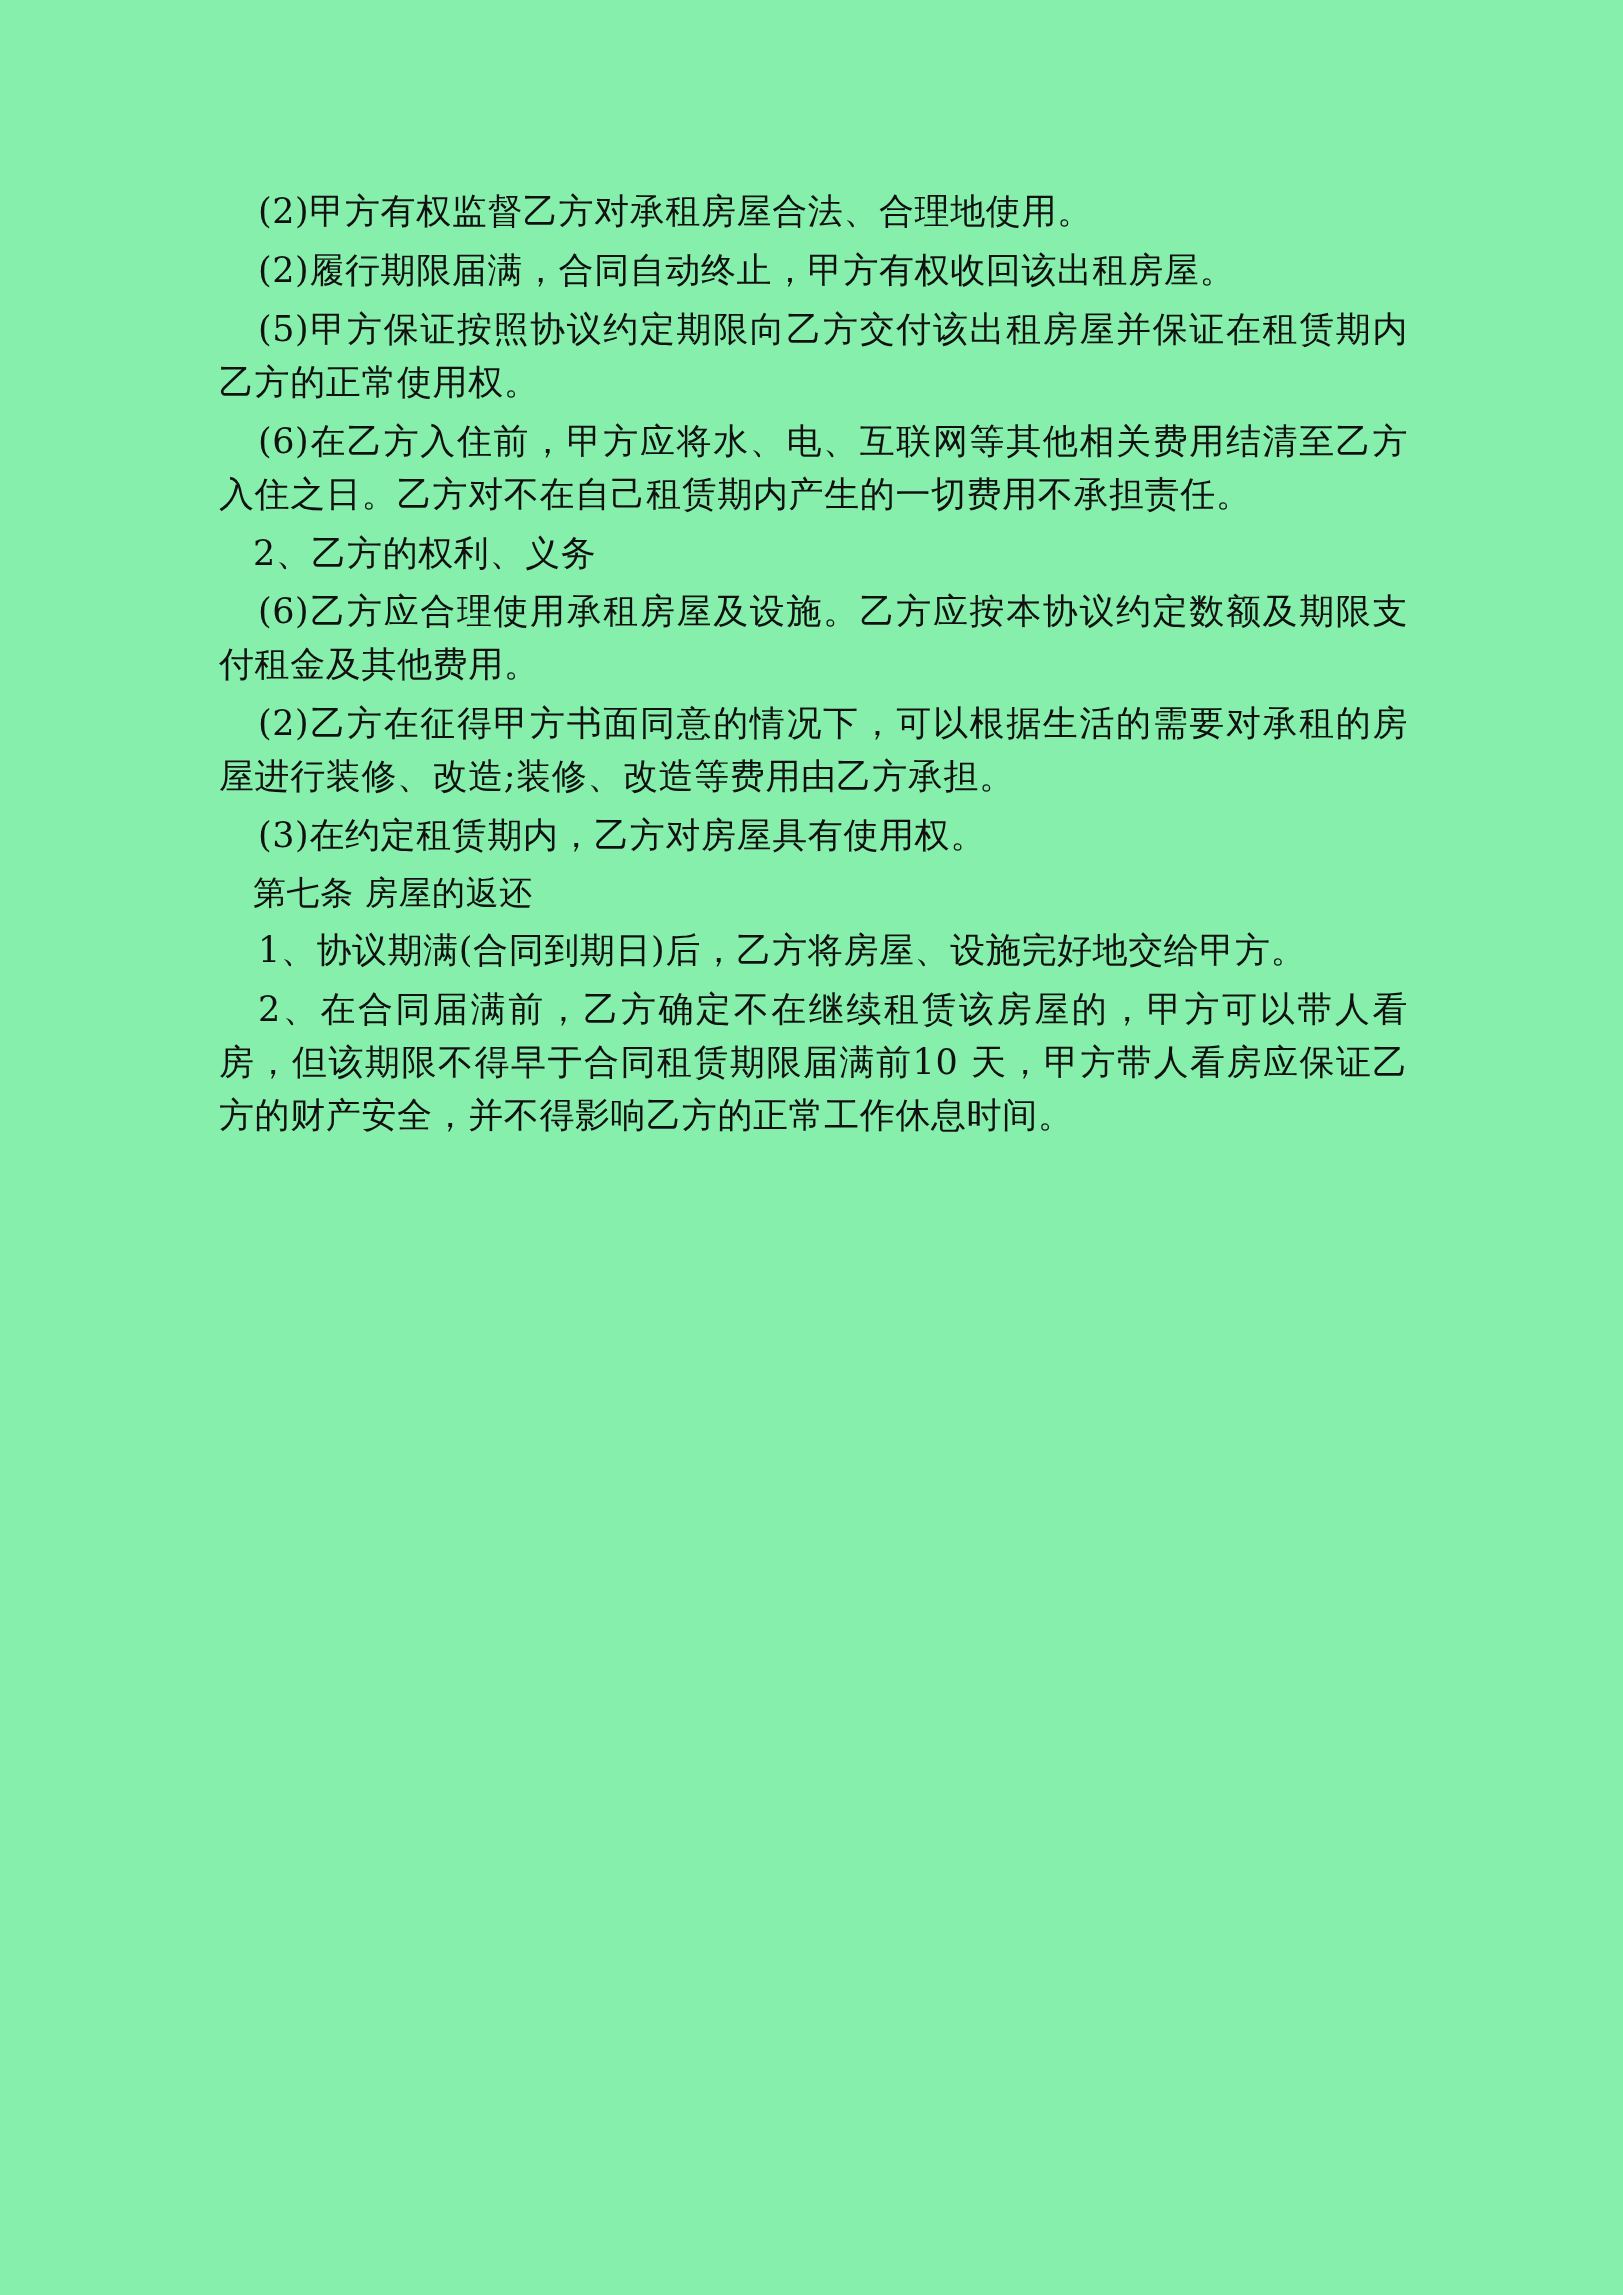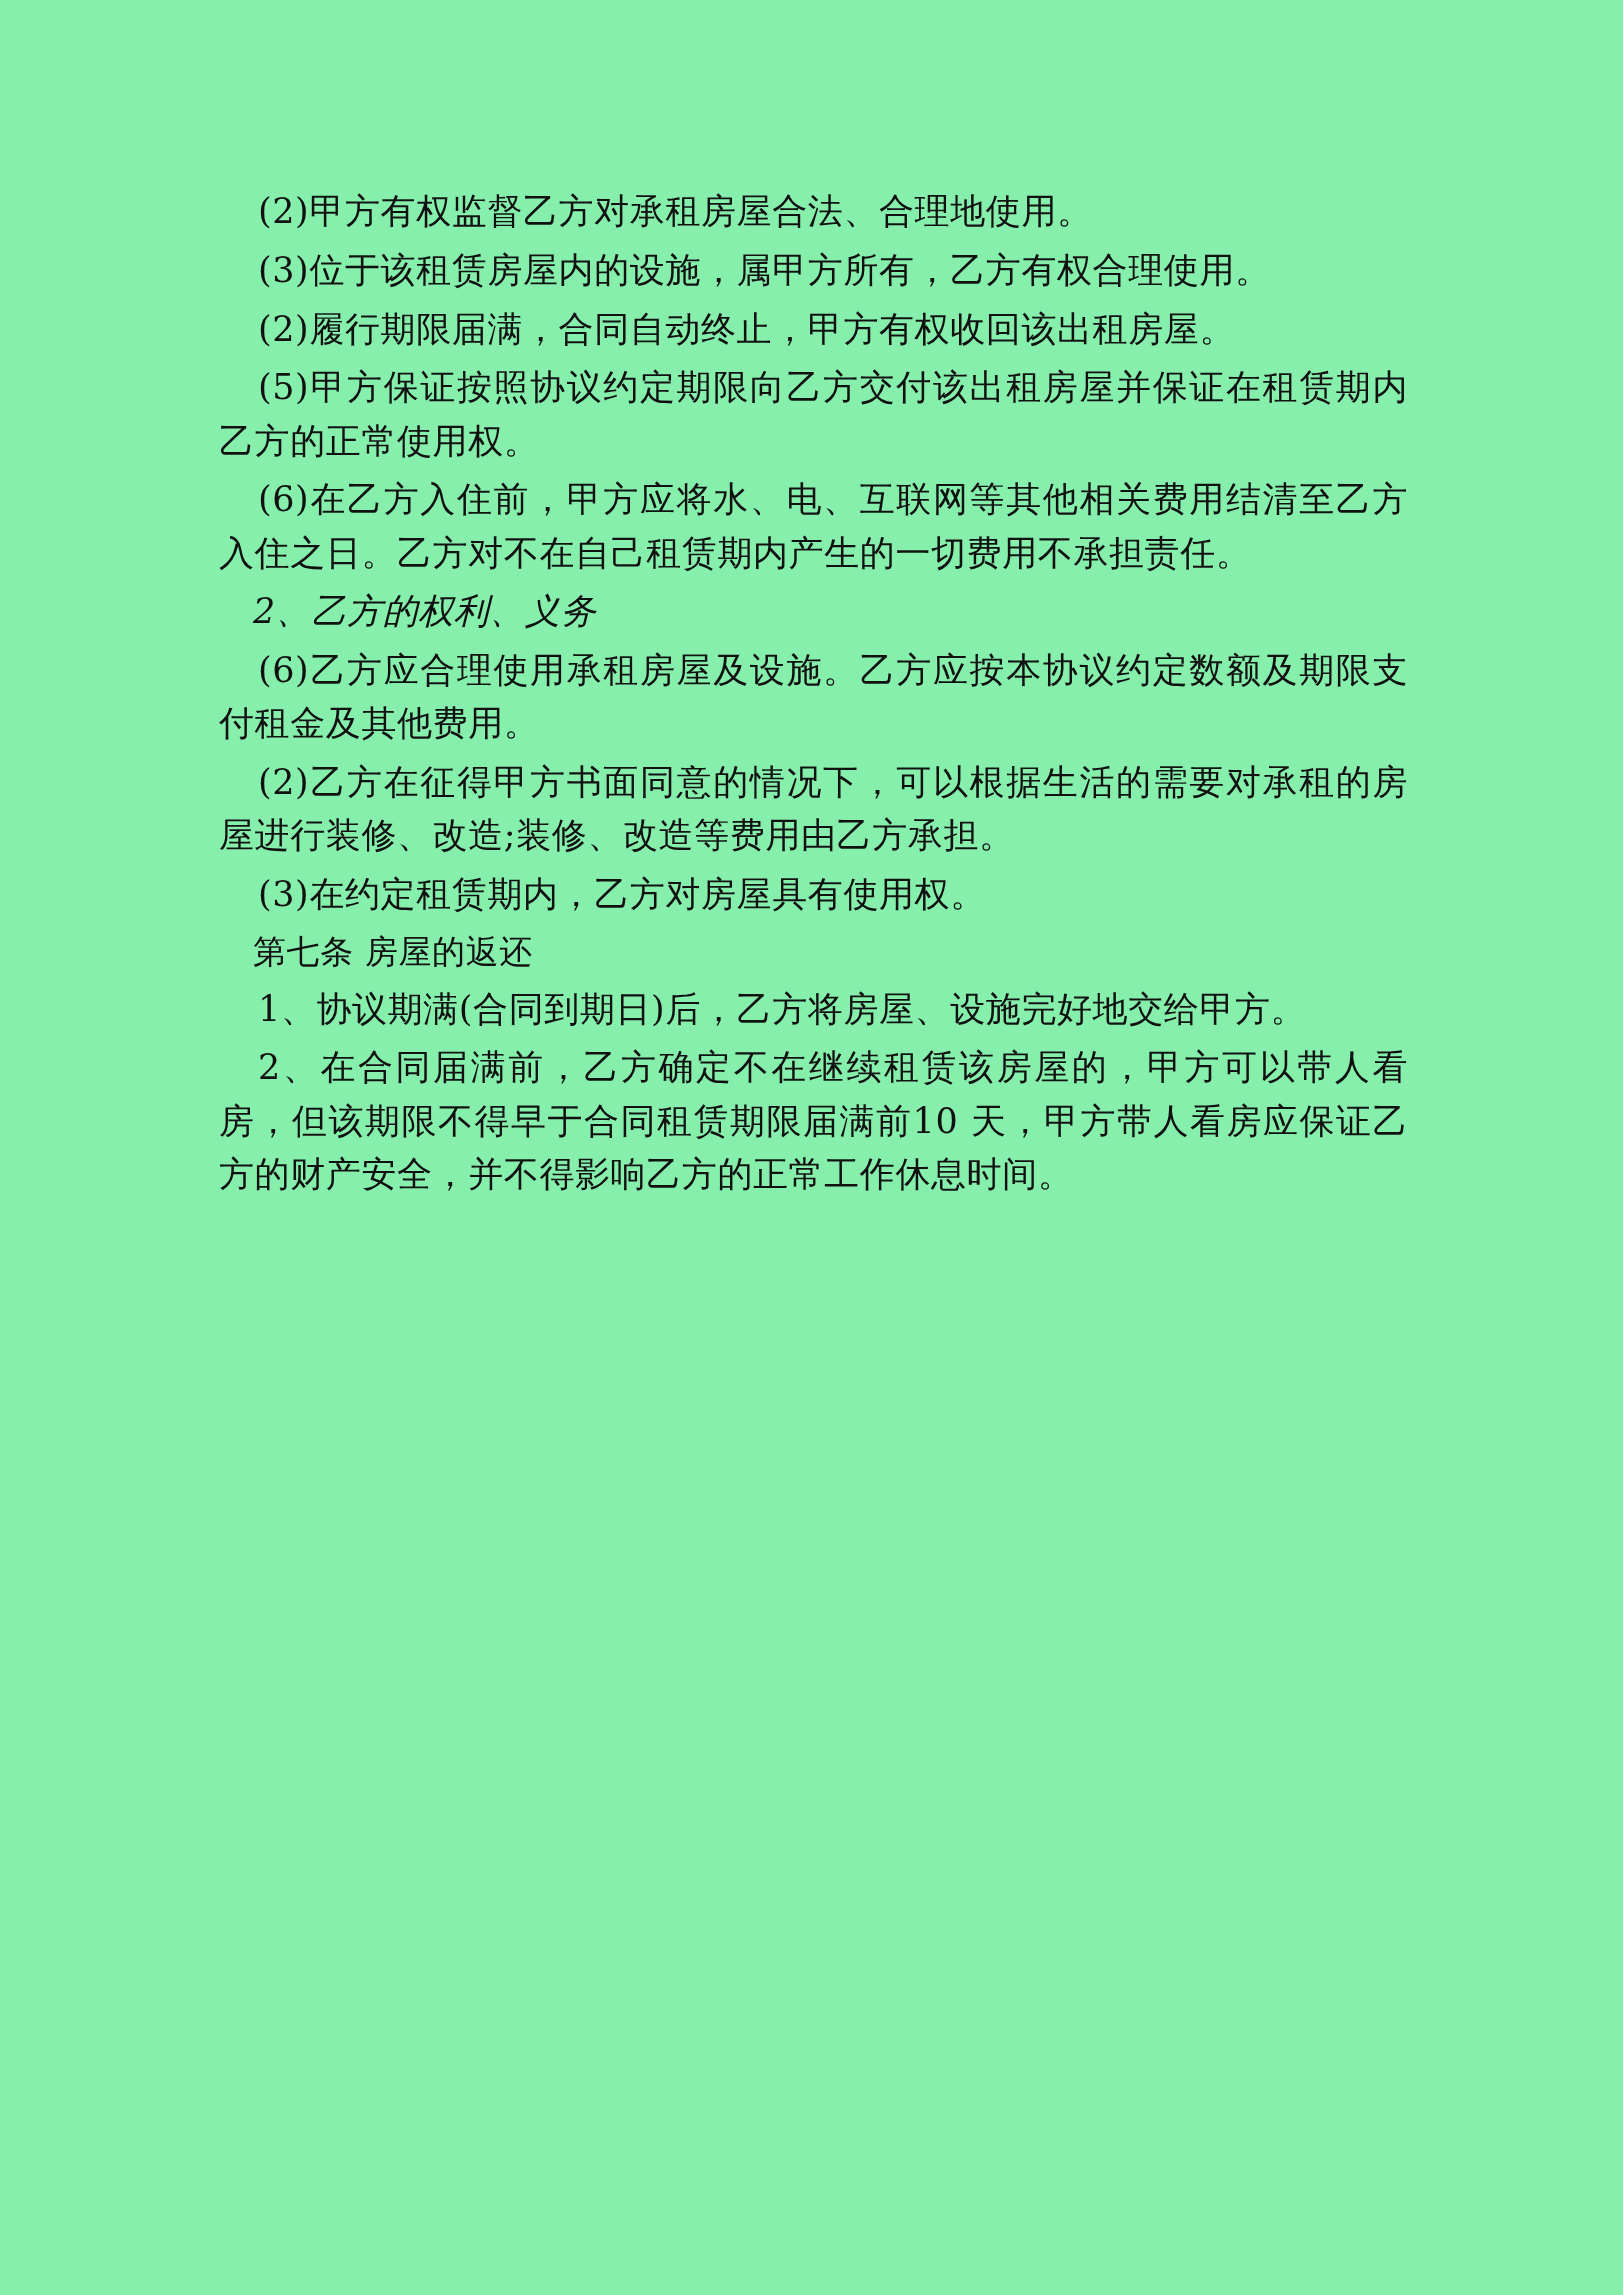--- a/index.html
+++ b/index.html
@@ -31,40 +31,38 @@
     text-align: justify;
     text-justify: inter-ideograph;
     letter-spacing: 0.6px;
     white-space: pre-wrap;
   }
   .indent {
     text-indent: 39px;
   }
   .indent-small {
     text-indent: 34px;
-    font-style: italic;
   }
   .heading {
     font-family: "DejaVu Serif", "Liberation Serif", serif;
     font-size: 33px;
     line-height: 1.52;
     color: #111111;
     margin: 0 0 5.6px 0;
     text-indent: 34px;
     letter-spacing: 0.6px;
   }
 </style>
 </head>
 <body>
 
 <div class="page">
   <div class="content">
 
     <p class="para indent">(2)甲方有权监督乙方对承租房屋合法、合理地使用。</p>
-    <p class="para indent">(3)位于该租赁房屋内的设施，属甲方所有，乙方有权合理使用。</p>
     <p class="para indent">(2)履行期限届满，合同自动终止，甲方有权收回该出租房屋。</p>
     <p class="para indent">(5)甲方保证按照协议约定期限向乙方交付该出租房屋并保证在租赁期内乙方的正常使用权。</p>
     <p class="para indent">(6)在乙方入住前，甲方应将水、电、互联网等其他相关费用结清至乙方入住之日。乙方对不在自己租赁期内产生的一切费用不承担责任。</p>
     <p class="para indent-small">2、乙方的权利、义务</p>
     <p class="para indent">(6)乙方应合理使用承租房屋及设施。乙方应按本协议约定数额及期限支付租金及其他费用。</p>
     <p class="para indent">(2)乙方在征得甲方书面同意的情况下，可以根据生活的需要对承租的房屋进行装修、改造;装修、改造等费用由乙方承担。</p>
     <p class="para indent">(3)在约定租赁期内，乙方对房屋具有使用权。</p>
 
     <p class="heading">第七条  房屋的返还</p>
 

